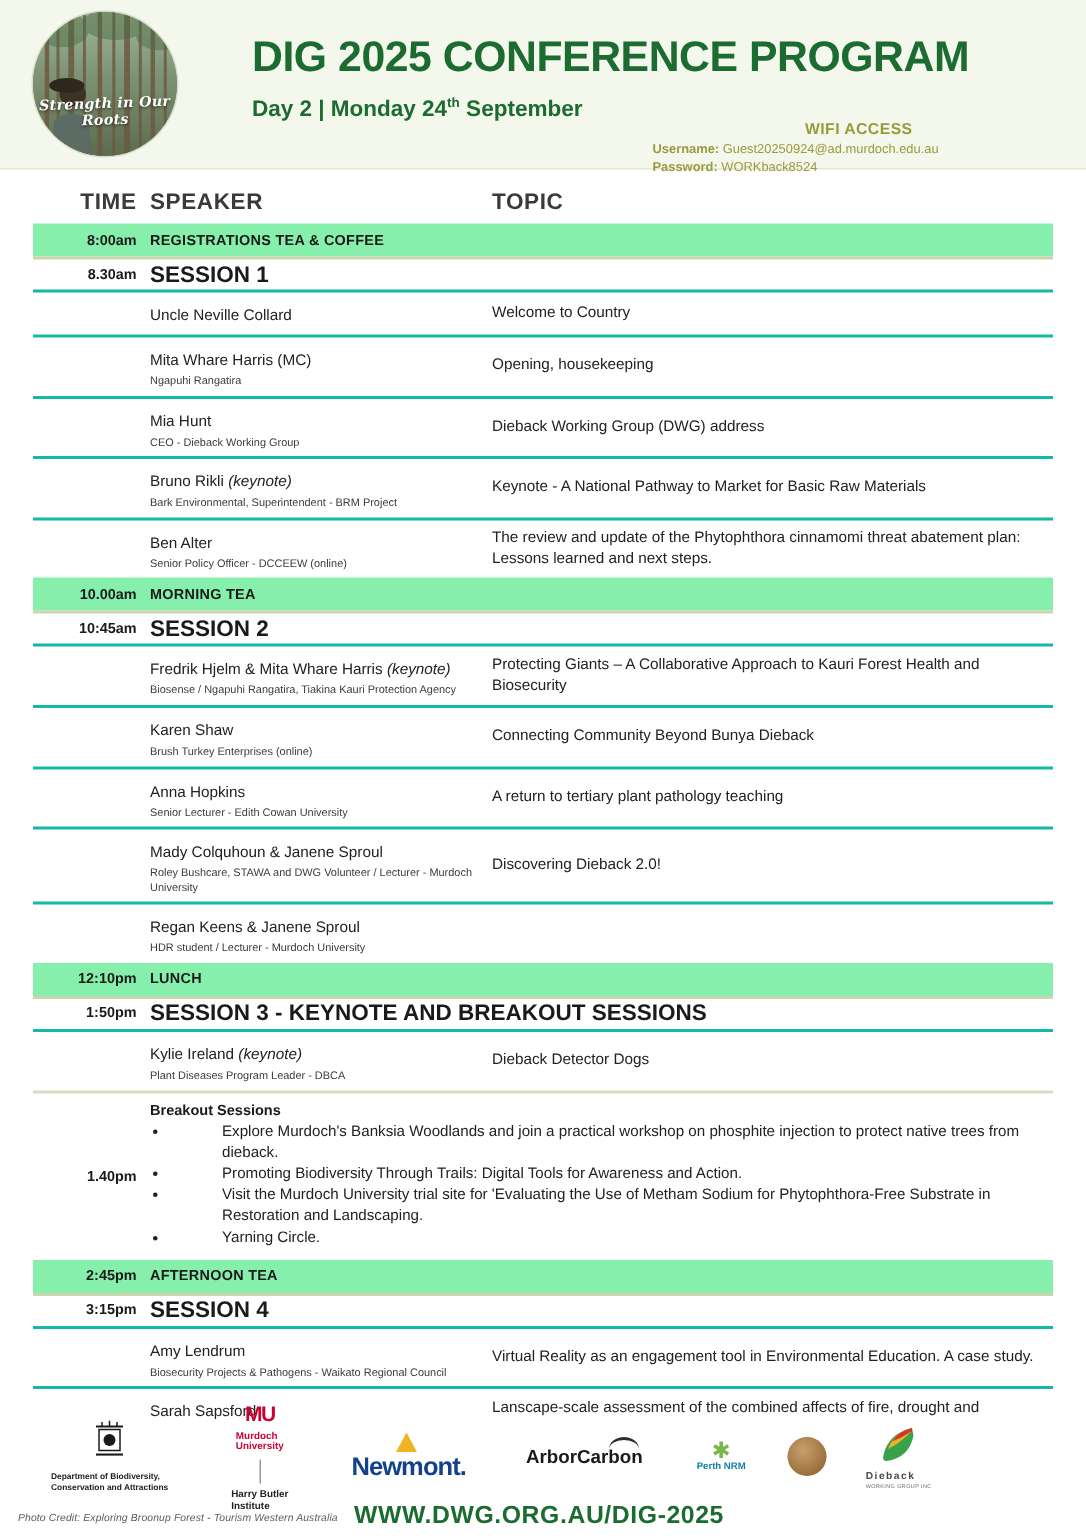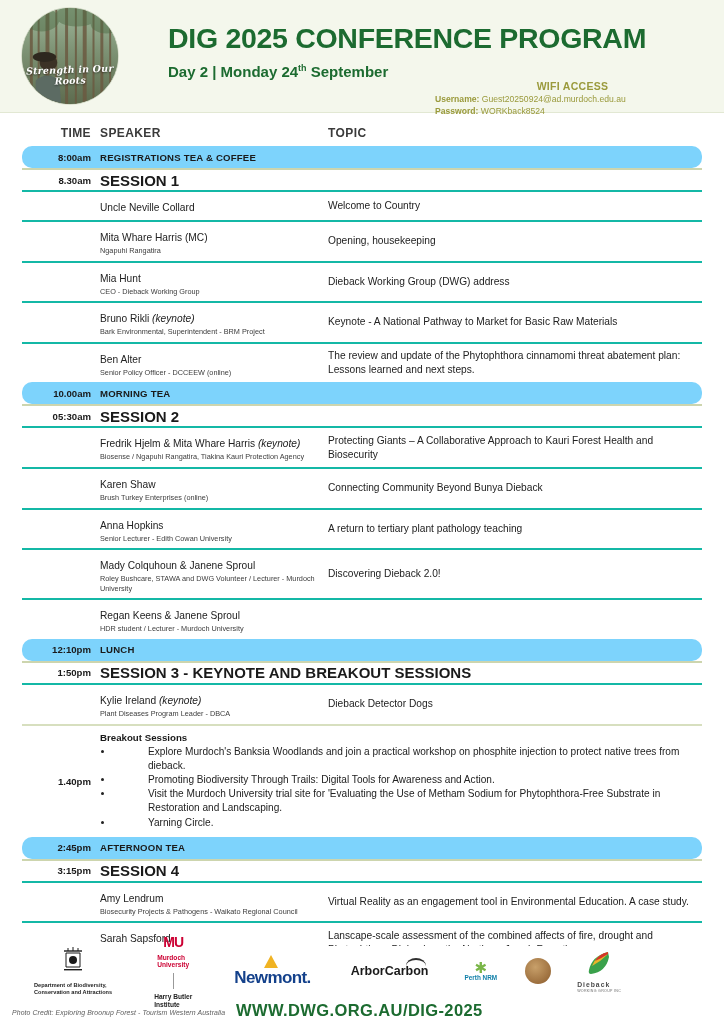--- a/index.html
+++ b/index.html
@@ -52,35 +52,35 @@
     font-size: 10.5px; font-weight: bold; color: #9a9a3c;
     text-align: center; letter-spacing: .3px; margin-bottom: 2px;
   }
   .wifi-line { font-size: 8.6px; color: #9a9a3c; line-height: 11.5px; }
   .wifi-line b { font-weight: bold; }
   .wifi-line span { font-weight: normal; }
 
   
   .table-wrap { position: absolute; left: 22px; top: 122px; width: 680px; }
   .colhead { display: flex; padding: 4px 0 6px 0; }
-  .colhead div { font-size: 12px; font-weight: bold; color: #3a3a3a; letter-spacing: .4px; }
+  .colhead div { font-size: 15px; font-weight: bold; color: #3a3a3a; letter-spacing: .4px; }
   .c-time { width: 78px; text-align: right; padding-right: 9px; }
   .c-speaker { width: 228px; }
   .c-topic { flex: 1; }
 
   .row { display: flex; align-items: stretch; position: relative; }
   .row .cell-time {
     width: 78px; text-align: right; padding-right: 9px;
     font-size: 9.6px; font-weight: bold; color: #1a1a1a;
     display: flex; align-items: center; justify-content: flex-end;
   }
   .row .cell-speaker { width: 228px; padding: 5px 6px 5px 0; }
   .row .cell-topic { flex: 1; padding: 5px 8px 5px 0; display: flex; align-items: center; }
 
-  .row.band { background: #7dd3fc; border-radius: 10px; }
+  .row.band { background: #86efac; }
   .row.band .cell-time { padding-top: 0; padding-bottom: 0; }
   .row.band .cell-label {
     font-size: 9.6px; font-weight: bold; color: #1a1a1a;
     display: flex; align-items: center; letter-spacing: .2px;
   }
   .row.band { height: 22px; }
 
   .row.plain { height: 22px; }
   .row.plain .cell-label { font-size: 15px; font-weight: bold; color: #1a1a1a; display: flex; align-items: center; }
 
@@ -242,21 +242,21 @@
           <div class="cell-speaker"><span class="spk-name">Ben Alter</span><div class="spk-org">Senior Policy Officer - DCCEEW (online)</div></div>
           <div class="cell-topic">
             <span class="topic-text">The review and update of the Phytophthora cinnamomi threat abatement plan: Lessons learned and next steps.</span>
           </div>
         </div>
         <div class="row band">
           <div class="cell-time">10.00am</div>
           <div class="cell-label">MORNING TEA</div>
         </div>
         <div class="row plain sess">
-          <div class="cell-time">05:30am</div>
+          <div class="cell-time">10:45am</div>
           <div class="cell-label">SESSION 2</div>
         </div>
         <div class="row sep">
           <div class="cell-time"></div>
           <div class="cell-speaker"><span class="spk-name">Fredrik Hjelm &amp; Mita Whare Harris<i> (keynote)</i></span><div class="spk-org">Biosense / Ngapuhi Rangatira, Tiakina Kauri Protection Agency</div></div>
           <div class="cell-topic">
             <span class="topic-text">Protecting Giants – A Collaborative Approach to Kauri Forest Health and Biosecurity</span>
           </div>
         </div>
         <div class="row sep">

